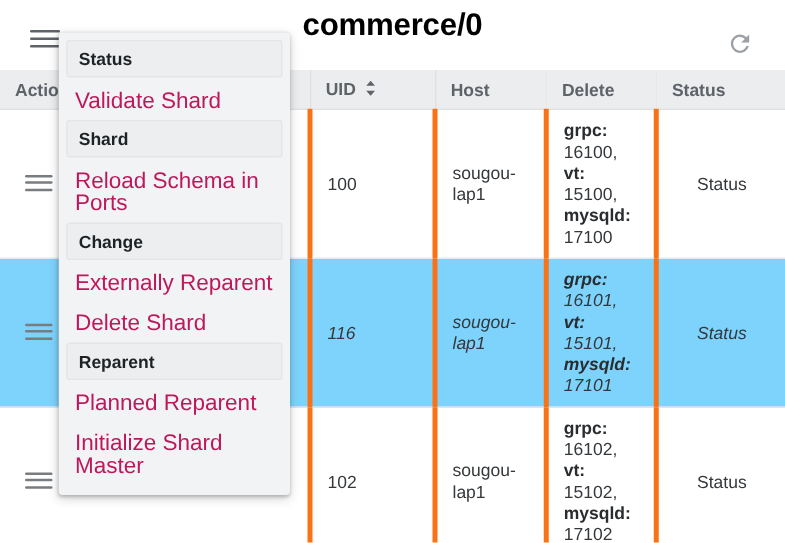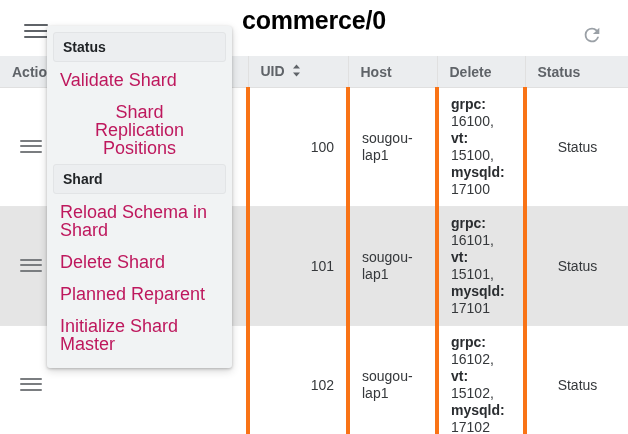--- a/index.html
+++ b/index.html
@@ -93,41 +93,41 @@
     font-size: 14px;
     color: #35383b;
     padding: 8px 12px;
     border-right: 4px solid #f97316;
     border-bottom: 1px solid #e6e6e6;
     vertical-align: middle;
     line-height: 17px;
     word-break: break-word;
   }
   table.grid td:last-child { border-right: none; }
-  table.grid tr.alt td { background: #e5e5e5; }
+  table.grid tr.alt td { background: #7dd3fc; font-style: italic; }
   .col-actions { width: 248px; }
   .col-uid     { width: 100px; }
   .col-host    { width: 89px; }
   .col-ports   { width: 88px; }
   .col-status  { width: 103px; }
 
   td.cell-actions { padding-left: 12px; }
   .row-menu {
     width: 22px; height: 15px;
     cursor: pointer;
     margin-left: 8px;
   }
   .row-menu span {
     display: block;
     height: 2px;
     background: #7a7d80;
     border-radius: 1px;
     margin-bottom: 3.5px;
   }
-  td.cell-uid { color: #35383b; text-align: right; }
+  td.cell-uid { color: #35383b; }
   td.cell-host { }
   td.cell-ports { line-height: 16px; }
   td.cell-ports b { font-weight: bold; color: #2a2d30; }
   td.cell-status { text-align: center; }
 
   
   .menu-panel {
     position: absolute;
     left: 47px; top: 26px;
     width: 185px;
@@ -221,21 +221,21 @@
         </tr>
 
         <tr class="alt">
           <td class="cell-actions">
             <div class="row-menu">
               <span></span>
               <span></span>
               <span></span>
             </div>
           </td>
-          <td class="cell-uid">101</td>
+          <td class="cell-uid">116</td>
           <td class="cell-host">sougou-lap1</td>
           <td class="cell-ports">
             <b>grpc:</b>
             <span>16101,</span>
             <b>vt:</b>
             <span>15101,</span>
             <b>mysqld:</b>
             <span>17101</span>
           </td>
           <td class="cell-status">Status</td>
@@ -263,25 +263,27 @@
         </tr>
 
       </tbody>
     </table>
   </div>
 
   <div class="menu-panel">
 
     <div class="menu-section-header">Status</div>
     <div class="menu-item">Validate Shard</div>
-    <div class="menu-item centered">Shard Replication Positions</div>
 
     <div class="menu-section-header">Shard</div>
-    <div class="menu-item">Reload Schema in Shard</div>
-
+    <div class="menu-item">Reload Schema in Ports</div>
+
+    <div class="menu-section-header">Change</div>
+    <div class="menu-item">Externally Reparent</div>
     <div class="menu-item">Delete Shard</div>
 
+    <div class="menu-section-header">Reparent</div>
     <div class="menu-item">Planned Reparent</div>
     <div class="menu-item">Initialize Shard Master</div>
 
   </div>
 
 </div>
 
 </body></html>

